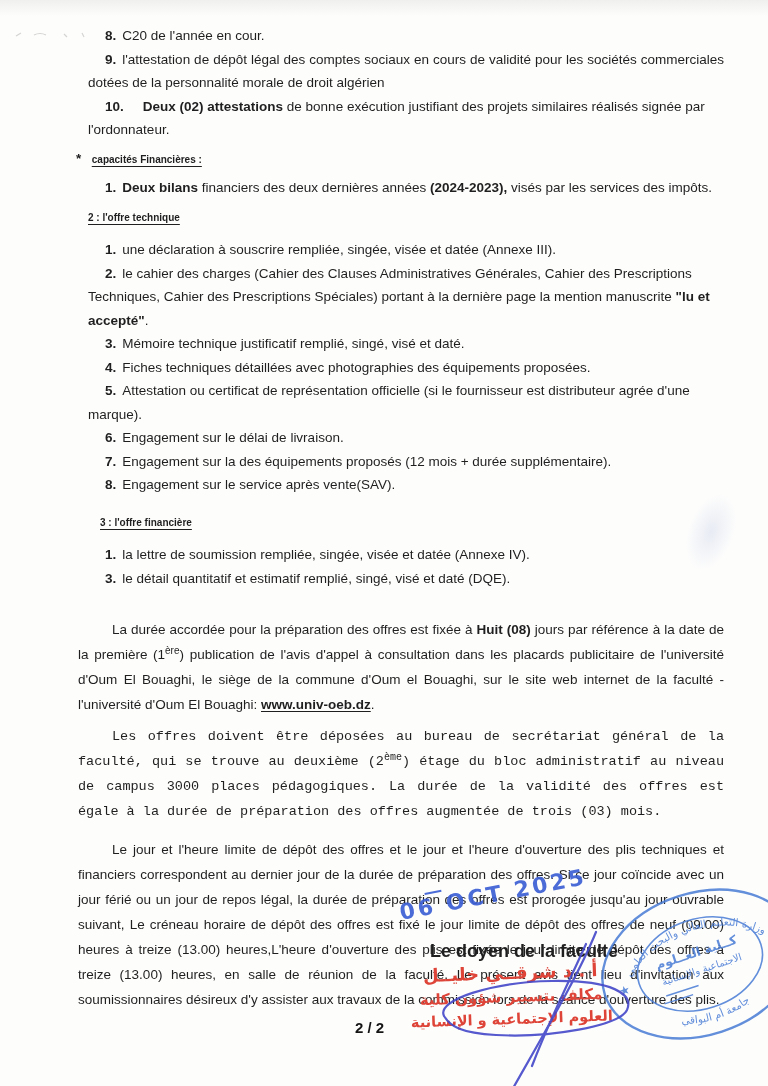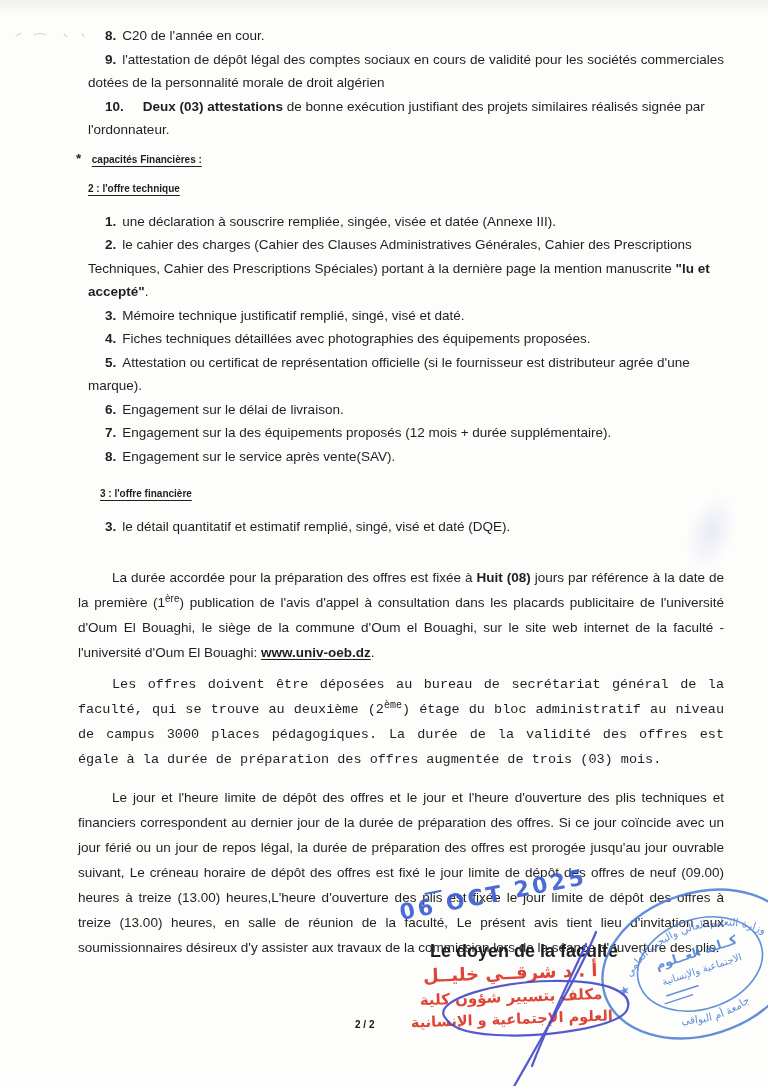--- a/index.html
+++ b/index.html
@@ -43,21 +43,21 @@
     position:absolute; left:402px; top:960px; width:218px;
     color:#de4437; font-family:"DejaVu Sans", sans-serif;
     direction:rtl; text-align:center; font-weight:bold;
     transform:rotate(-2deg);
   }
   .red-stamp .l1 { font-size:18px; line-height:26px; }
   .red-stamp .l2 { font-size:15px; line-height:22px; }
   .red-stamp .l3 { font-size:14.5px; line-height:22px; }
   .round-stamp { position:absolute; left:586px; top:876px; }
   .signature { position:absolute; left:400px; top:918px; pointer-events:none; }
-  .page-num { position:absolute; left:355px; top:1019px; font-size:10px; font-weight:bold; color:#141414;text-align:center; }
+  .page-num { position:absolute; left:355px; top:1019px; font-size:15px; font-weight:bold; color:#141414;text-align:center; }
 
   
   .artifact { position:absolute; pointer-events:none; }
   .smudge-top { left:0; top:0; width:768px; height:16px;
     background:linear-gradient(180deg, rgba(120,120,120,.10), rgba(120,120,120,0)); }
   .pencil-marks { left:12px; top:30px; width:80px; height:10px; opacity:.35; }
   .blue-smudge { left:688px; top:492px; width:46px; height:80px;
     background:radial-gradient(ellipse at center, rgba(120,140,200,.16), rgba(120,140,200,0) 70%);
     transform:rotate(20deg); }
 </style>
@@ -74,26 +74,29 @@
 
   <div class="content">
 
     <div class="li">
       <span class="num">8.</span><span>C20 de l'année en cour.</span>
     </div>
     <div class="li justify">
       <span class="num">9.</span><span>l'attestation de dépôt légal des comptes sociaux en cours de validité pour les sociétés commerciales dotées de la personnalité morale de droit algérien</span>
     </div>
     <div class="li">
-      <span class="num tight">10.</span><span class="b">Deux (03) attestations</span><span> de bonne exécution  justifiant des projets similaires réalisés signée par l'ordonnateur.</span>
+      <span class="num tight">10.</span><span class="b">Deux (02) attestations</span><span> de bonne exécution  justifiant des projets similaires réalisés signée par l'ordonnateur.</span>
     </div>
 
     <div class="sec-head-row">
       <span class="star-marker">*</span>
       <span class="sec-head">capacités Financières :</span>
+    </div>
+    <div class="li gap-s">
+      <span class="num">1.</span><span class="b">Deux bilans</span><span> financiers des deux dernières années </span><span class="b">(2024-2023),</span><span> visés par les services des impôts.</span>
     </div>
 
     <div class="sec-head-row">
       <span class="sec-head">2 : l'offre technique</span>
     </div>
     <div class="gap-m"></div>
     <div class="li">
       <span class="num">1.</span><span>une déclaration à souscrire rempliée, singée, visée et datée (Annexe III).</span>
     </div>
     <div class="li">
@@ -115,20 +118,23 @@
       <span class="num">7.</span><span>Engagement sur la des équipements proposés  (12 mois + durée supplémentaire).</span>
     </div>
     <div class="li">
       <span class="num">8.</span><span>Engagement sur le service après vente(SAV).</span>
     </div>
 
     <div class="sec-head-row gap-l" style="margin-left:12px;">
       <span class="sec-head">3 : l'offre financière</span>
     </div>
     <div class="gap-m"></div>
+    <div class="li">
+      <span class="num">1.</span><span>la lettre de soumission rempliée, singée, visée et datée (Annexe IV).</span>
+    </div>
     <div class="li">
       <span class="num">3.</span><span>le détail quantitatif et estimatif remplié, singé, visé et daté (DQE).</span>
     </div>
 
     <p class="para" style="margin-top:27px; margin-left:-10px;">
       <span>La durée accordée pour la préparation des offres est fixée à </span><b>Huit (08)</b><span> jours par référence à la date de la première (1</span><sup>ère</sup><span>) publication de l'avis d'appel à consultation dans les placards publicitaire de l'université d'Oum El Bouaghi, le siège de la commune d'Oum el Bouaghi,  sur le site web internet de la faculté - l'université d'Oum El Bouaghi: </span><span class="link">www.univ-oeb.dz</span><span>.</span>
     </p>
     <p class="para" style="margin-top:7px; margin-left:-10px;font-family:Liberation Mono, monospace;">
       <span>Les offres doivent être déposées au bureau de secrétariat général de la faculté, qui se trouve au deuxième (2</span><sup>ème</sup><span>) étage du bloc administratif au niveau de campus 3000 places pédagogiques. La durée de la validité des offres est égale à  la durée de préparation des offres augmentée de trois (03) mois.</span>
     </p>

